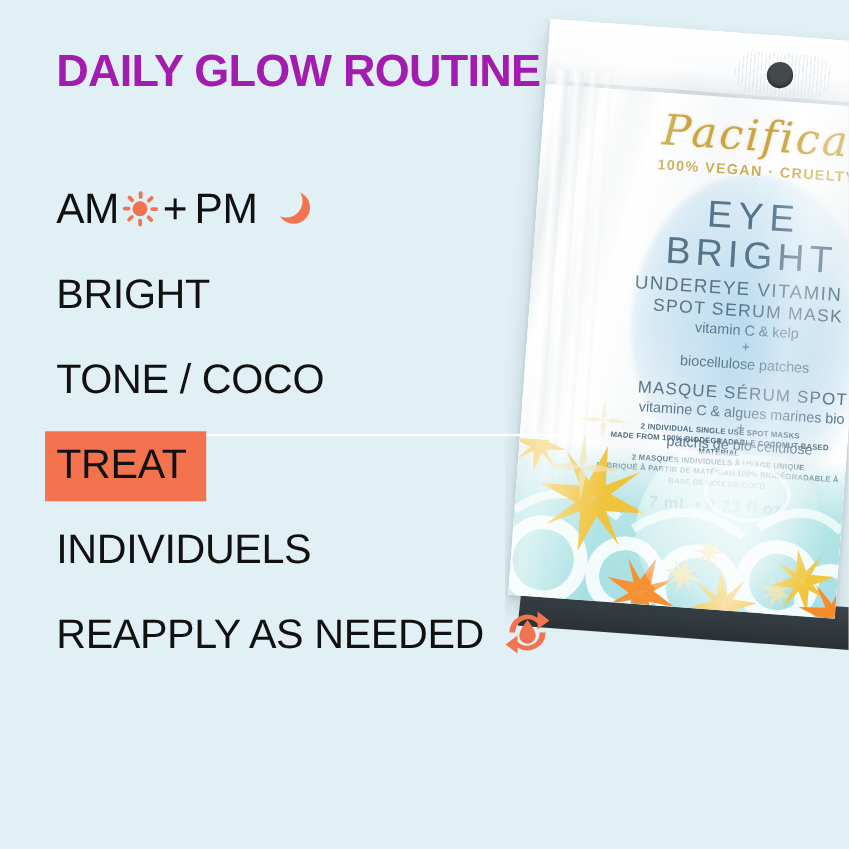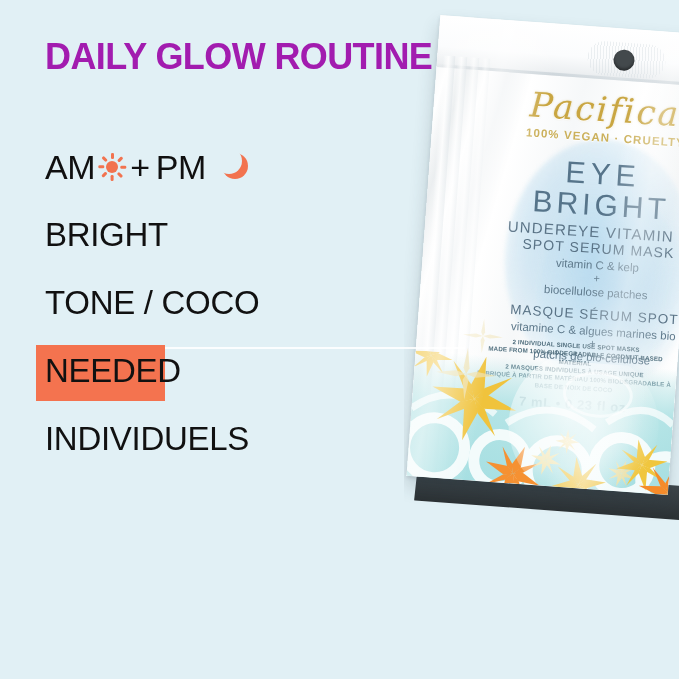--- a/index.html
+++ b/index.html
@@ -533,23 +533,41 @@
     <div class="step">
       <span class="label">BRIGHT</span>
     </div>
 
     <div class="step">
       <span class="label">TONE / COCO</span>
     </div>
 
     <div class="step highlight">
       <span class="hl-box"></span>
-      <span class="label">NEEDED</span>
+      <span class="label">TREAT</span>
     </div>
 
     <div class="step">
       <span class="label">INDIVIDUELS</span>
     </div>
 
 
+    <div class="step">
+      <span class="label">REAPPLY AS NEEDED</span>
+      <span class="recycle-icon">
+        <svg width="42" height="42" viewBox="0 0 42 42">
+          <g fill="#f2734f">
+
+            <path d="M6.5,21 A14.5,14.5 0 0 1 29,9.1 L29,4.2 L38.5,11.4 L29,18.6 L29,13.7
+                     A10.2,10.2 0 0 0 11.3,21 Z"></path>
+
+            <path d="M35.5,21 A14.5,14.5 0 0 1 13,32.9 L13,37.8 L3.5,30.6 L13,23.4 L13,28.3
+                     A10.2,10.2 0 0 0 30.7,21 Z"></path>
+
+            <path d="M21,11 C21,11 14.4,19.2 14.4,23.4 C14.4,27.1 17.4,30 21,30
+                     C24.6,30 27.6,27.1 27.6,23.4 C27.6,19.2 21,11 21,11 Z"></path>
+          </g>
+        </svg>
+      </span>
+    </div>
   </div>
 
 </div>
 
 </body></html>

